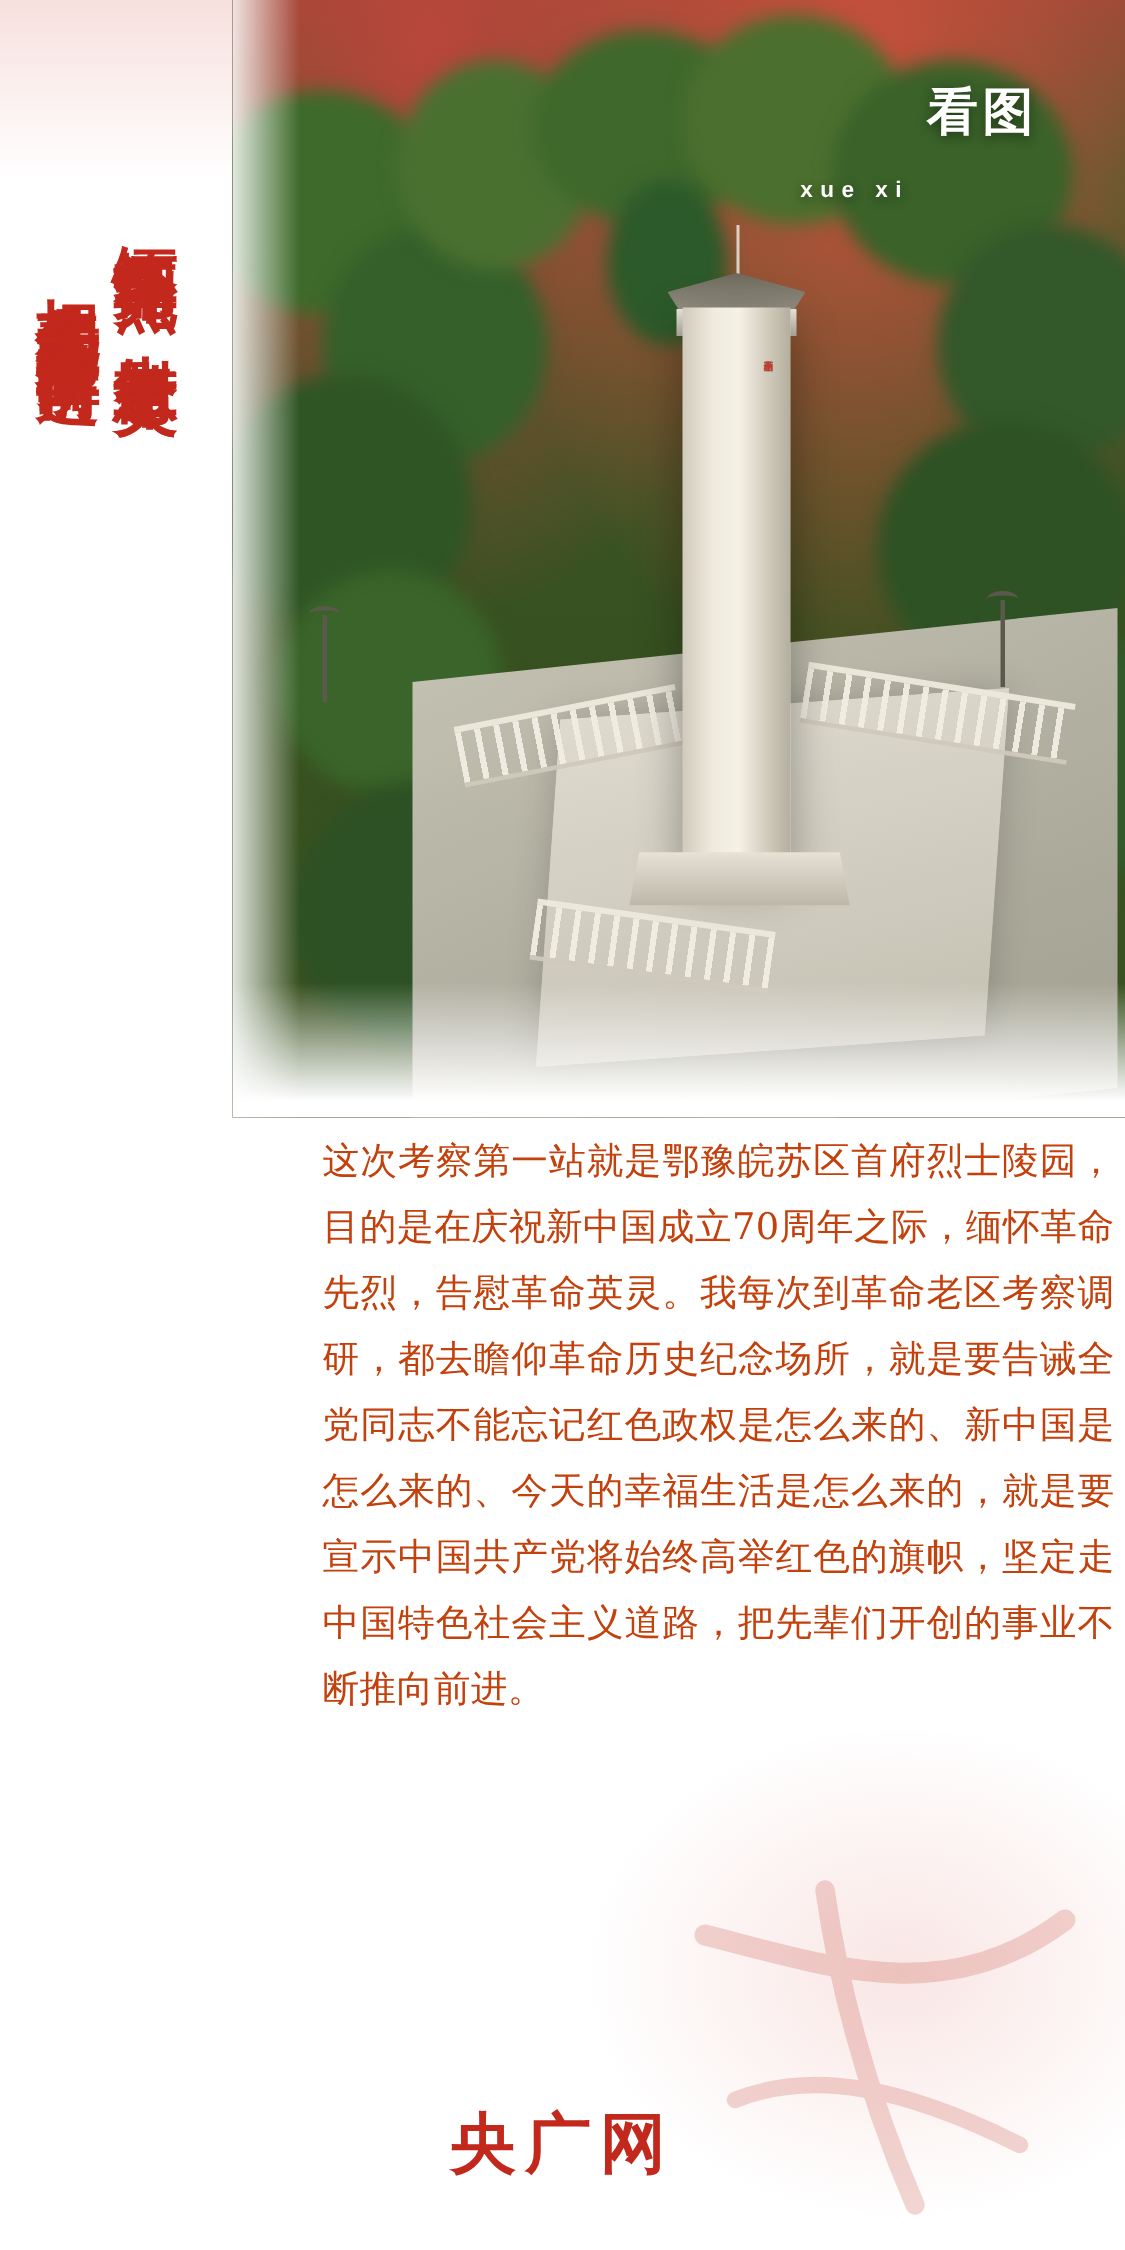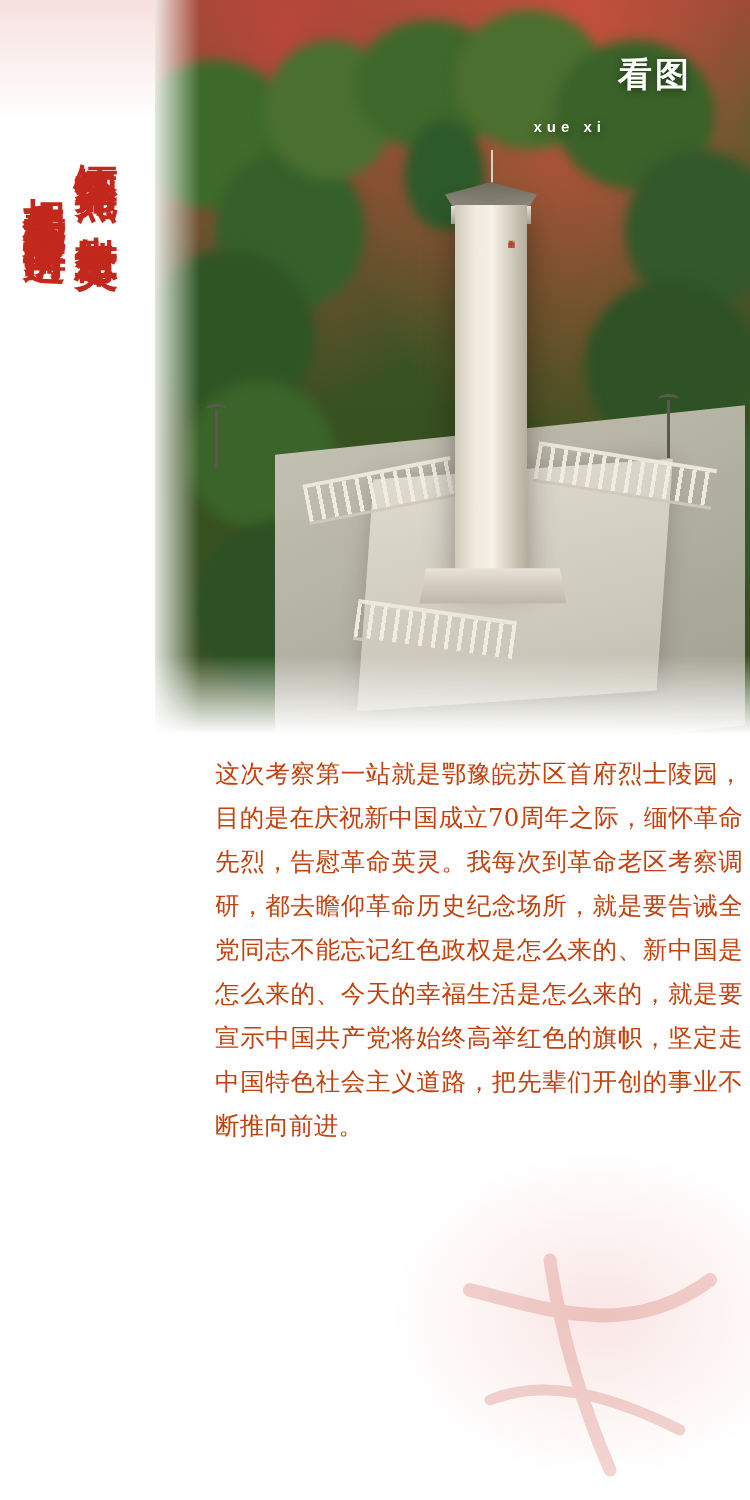--- a/index.html
+++ b/index.html
@@ -346,14 +346,17 @@
   </div>
 
   <div class="headline">
     <div class="headline-col">缅怀革命先烈  告慰革命英灵</div>
     <div class="headline-col second">把先辈们开创的事业不断推向前进</div>
   </div>
 
   <div class="body-text">这次考察第一站就是鄂豫皖苏区首府烈士陵园，目的是在庆祝新中国成立70周年之际，缅怀革命先烈，告慰革命英灵。我每次到革命老区考察调研，都去瞻仰革命历史纪念场所，就是要告诫全党同志不能忘记红色政权是怎么来的、新中国是怎么来的、今天的幸福生活是怎么来的，就是要宣示中国共产党将始终高举红色的旗帜，坚定走中国特色社会主义道路，把先辈们开创的事业不断推向前进。</div>
 
 
+  <div class="footer">
+    <span class="footer-brand">央广网</span>
+  </div>
 
 </div>
 
 </body></html>

